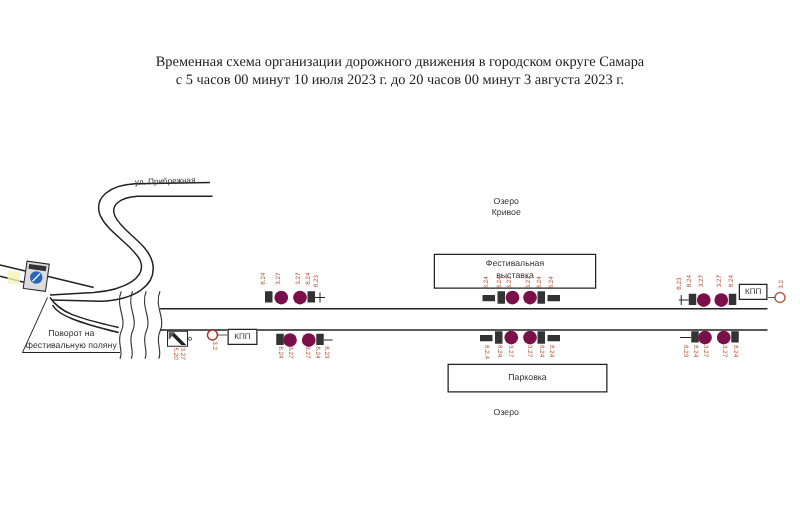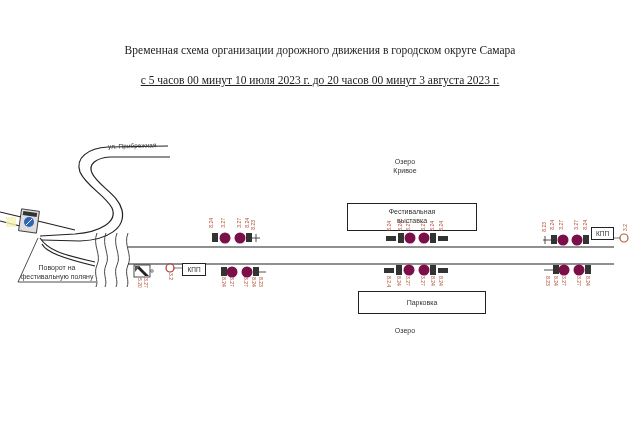--- a/index.html
+++ b/index.html
@@ -1,19 +1,19 @@
 <!DOCTYPE html>
 <html><head>
 <meta charset="utf-8">
 <style>
   html, body { margin:0; padding:0; background:#ffffff; }
   body { width:640px; height:425px; position:relative; overflow:hidden; font-family:"Liberation Sans", sans-serif; }
   .title { position:absolute; left:0; width:640px; text-align:center; font-family:"Liberation Serif", serif; font-size:11.5px; color:#222; line-height:14px; }
   .t1 { top:43px; }
-  .t2 { top:73px;text-decoration:underline; }
+  .t2 { top:57px; }
   svg { position:absolute; left:0; top:0; }
   .lbl { position:absolute; font-size:7px; color:#333; text-align:center; line-height:9px; }
   .box { position:absolute; border:1px solid #222; background:#fff; display:flex; align-items:center; justify-content:center; font-size:7px; color:#333; text-align:center; line-height:9px; box-sizing:border-box; }
   .kpp { position:absolute; border:1px solid #222; background:#fff; font-size:6.5px; color:#333; display:flex; align-items:center; justify-content:center; box-sizing:border-box; }
   .sign { position:absolute; font-size:5px; color:#b04a30; writing-mode:vertical-rl; line-height:6px; white-space:nowrap; }
   .sign-up { transform:rotate(180deg); }
 </style>
 </head>
 <body>
 

